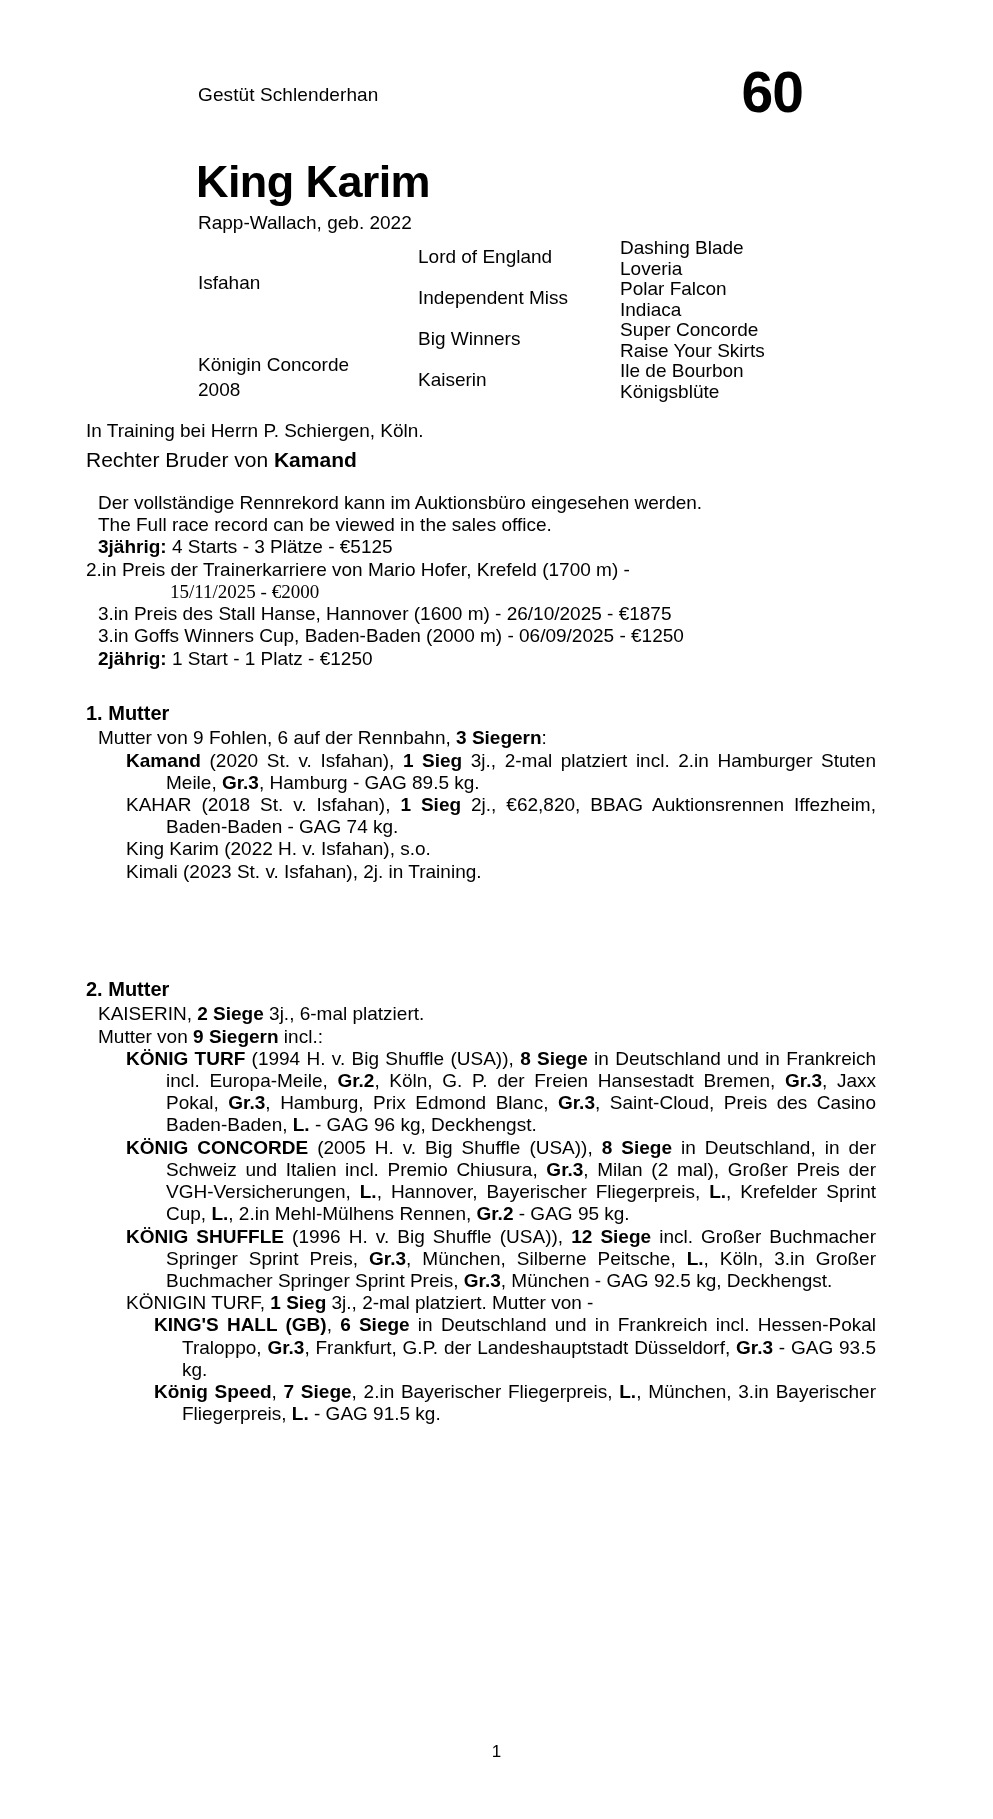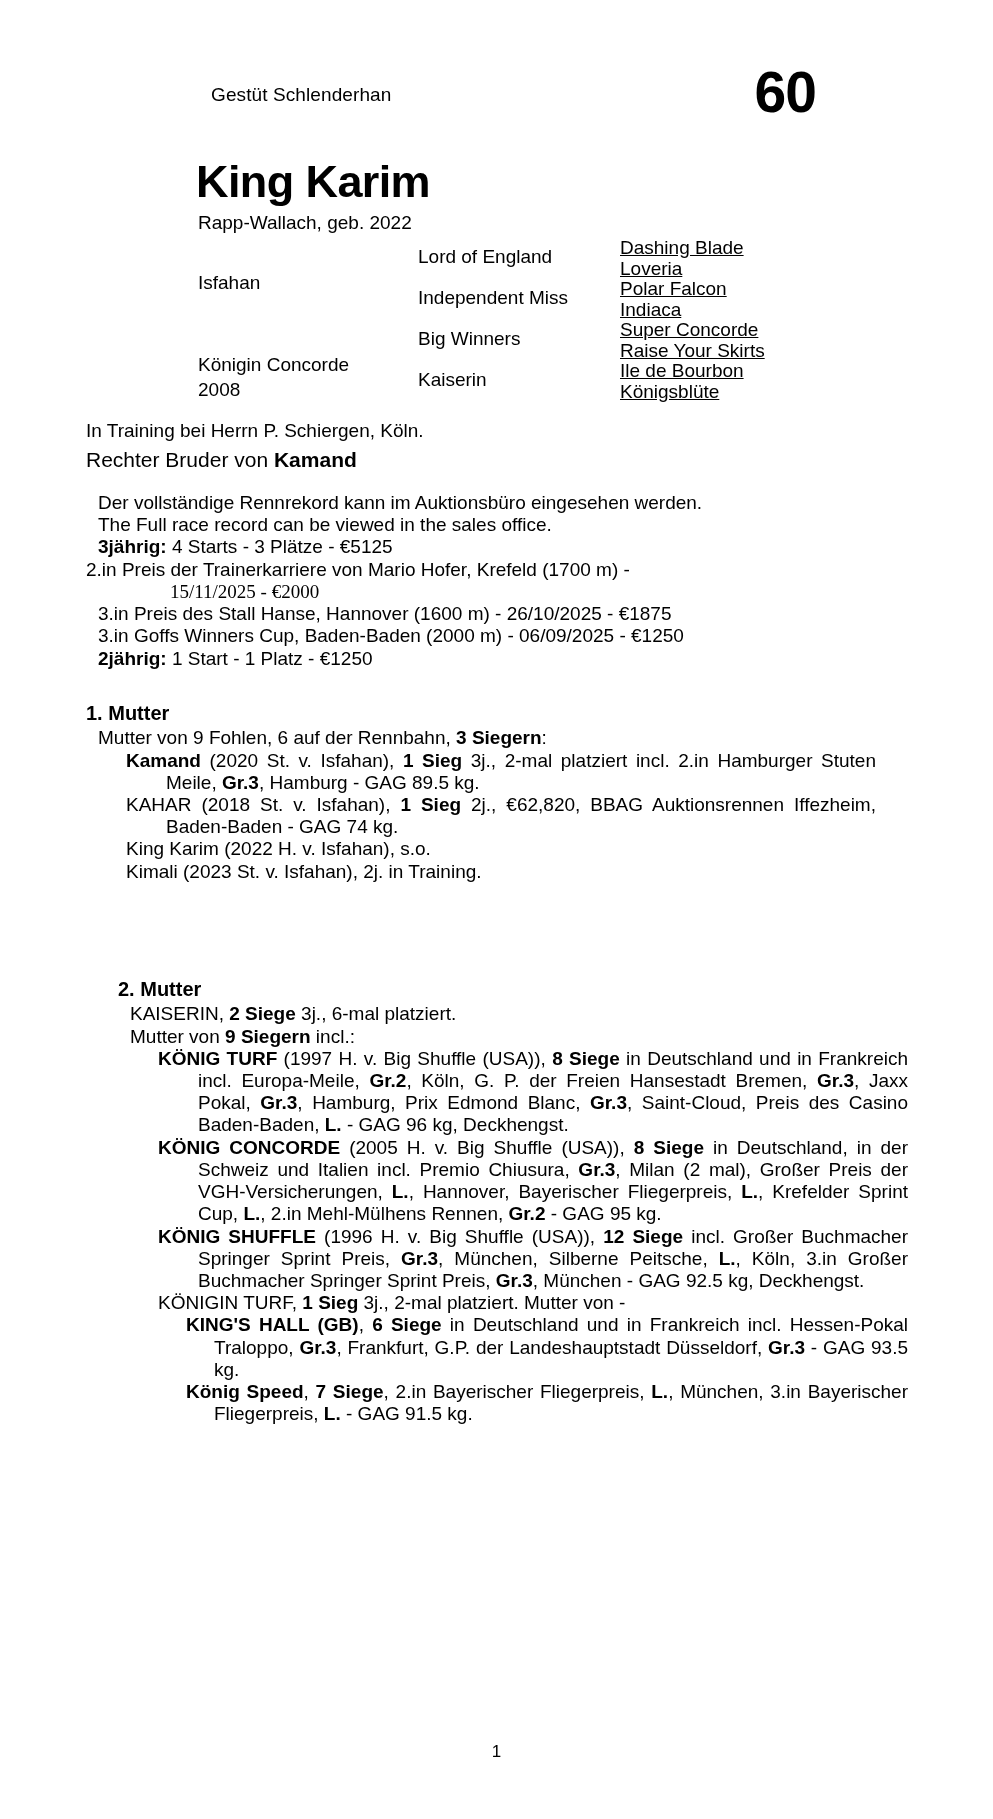--- a/index.html
+++ b/index.html
@@ -16,21 +16,21 @@
     position: relative;
     width: 993px;
     height: 1819px;
     background: #ffffff;
     overflow: hidden;
   }
 
   
   .header {
     position: absolute;
-    left: 13px;
+    left: 0;
     top: 84px;
     width: 923px;
     height: 60px;
   }
   .consignor {
     position: absolute;
     left: 198px;
     top: 0px;
     font-size: 19px;
     letter-spacing: 0.1px;
@@ -69,21 +69,20 @@
     position: absolute;
     left: 0;
     top: 236px;
     width: 993px;
     height: 172px;
     font-size: 19px;
   }
   .ped-col {
     position: absolute;
     top: 0;
-    text-decoration: underline;
   }
   .ped-c1 { left: 198px; width: 220px; }
   .ped-c2 { left: 418px; width: 200px; }
   .ped-c3 { left: 620px; width: 250px; }
 
   .ped-cell {
     position: absolute;
     white-space: nowrap;
     line-height: 1.15;
   }
@@ -128,21 +127,21 @@
   .record .justified {
     text-align: justify;
     text-align-last: left;
   }
   .record .indent2 { padding-left: 84px; white-space: nowrap; font-family: Liberation Serif, serif; }
 
   .section {
     width: 790px;
   }
   .sec-1 { left: 86px; top: 702px; }
-  .sec-2 { left: 86px; top: 978px; margin-left: 32px; }
+  .sec-2 { left: 86px; top: 978px; }
 
   .sec-title {
     font-weight: bold;
     font-size: 20px;
     margin-bottom: 2px;
   }
   .para {
     margin: 0;
     padding: 0;
   }
@@ -257,21 +256,21 @@
 
     <div class="para lvl1">
       <span>KAISERIN, </span><b>2 Siege</b><span> 3j., 6-mal platziert.</span>
     </div>
 
     <div class="para lvl1">
       <span>Mutter von </span><b>9 Siegern</b><span> incl.:</span>
     </div>
 
     <div class="para hang2 jst">
-      <b>KÖNIG TURF</b><span> (1997 H. v. Big Shuffle (USA)), </span><b>8 Siege</b><span> in Deutschland und in Frankreich incl. Europa-Meile, <b>Gr.2</b>, Köln, G. P. der Freien Hansestadt Bremen, <b>Gr.3</b>, Jaxx Pokal, <b>Gr.3</b>, Hamburg, Prix Edmond Blanc, <b>Gr.3</b>, Saint-Cloud, Preis des Casino Baden-Baden, <b>L.</b> - GAG 96 kg, Deckhengst.</span>
+      <b>KÖNIG TURF</b><span> (1994 H. v. Big Shuffle (USA)), </span><b>8 Siege</b><span> in Deutschland und in Frankreich incl. Europa-Meile, <b>Gr.2</b>, Köln, G. P. der Freien Hansestadt Bremen, <b>Gr.3</b>, Jaxx Pokal, <b>Gr.3</b>, Hamburg, Prix Edmond Blanc, <b>Gr.3</b>, Saint-Cloud, Preis des Casino Baden-Baden, <b>L.</b> - GAG 96 kg, Deckhengst.</span>
     </div>
 
     <div class="para hang2 jst">
       <b>KÖNIG CONCORDE</b><span> (2005 H. v. Big Shuffle (USA)), </span><b>8 Siege</b><span> in Deutschland, in der Schweiz und Italien incl. Premio Chiusura, <b>Gr.3</b>, Milan (2 mal), Großer Preis der VGH-Versicherungen, <b>L.</b>, Hannover, Bayerischer Fliegerpreis, <b>L.</b>, Krefelder Sprint Cup, <b>L.</b>, 2.in Mehl-Mülhens Rennen, <b>Gr.2</b> - GAG 95 kg.</span>
     </div>
 
     <div class="para hang2 jst">
       <b>KÖNIG SHUFFLE</b><span> (1996 H. v. Big Shuffle (USA)), </span><b>12 Siege</b><span> incl. Großer Buchmacher Springer Sprint Preis, <b>Gr.3</b>, München, Silberne Peitsche, <b>L.</b>, Köln, 3.in Großer Buchmacher Springer Sprint Preis, <b>Gr.3</b>, München - GAG 92.5 kg, Deckhengst.</span>
     </div>
 

